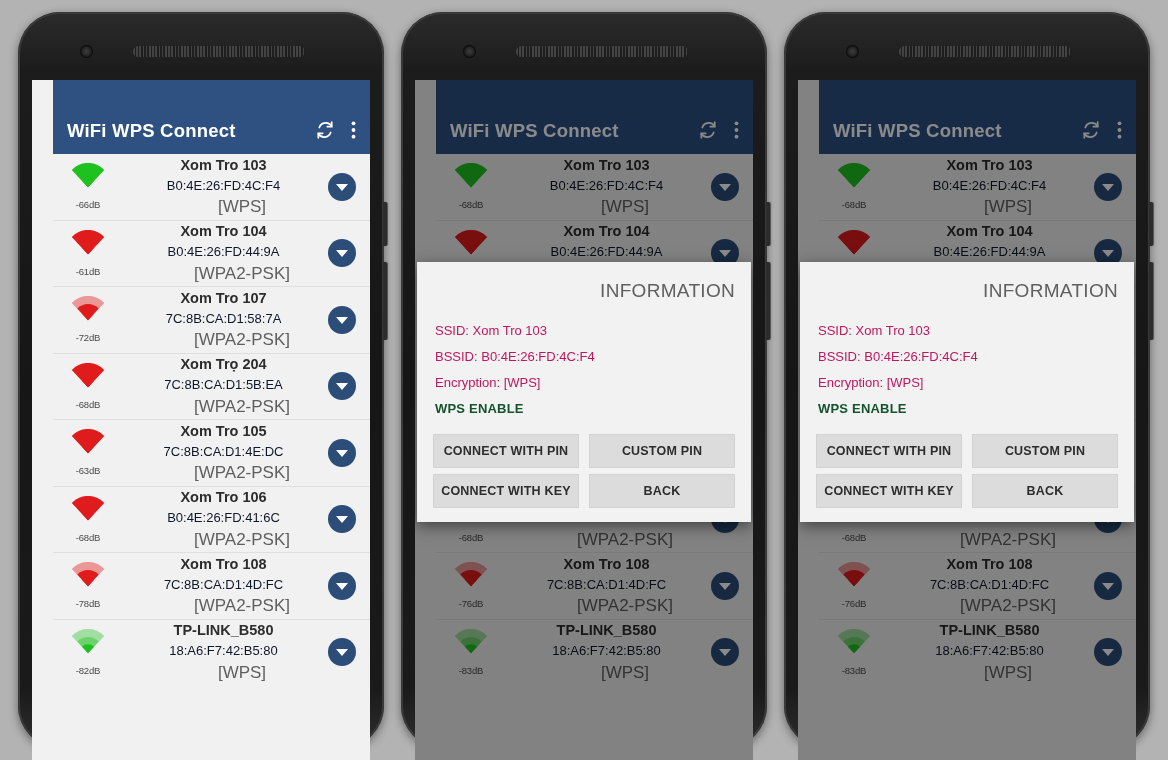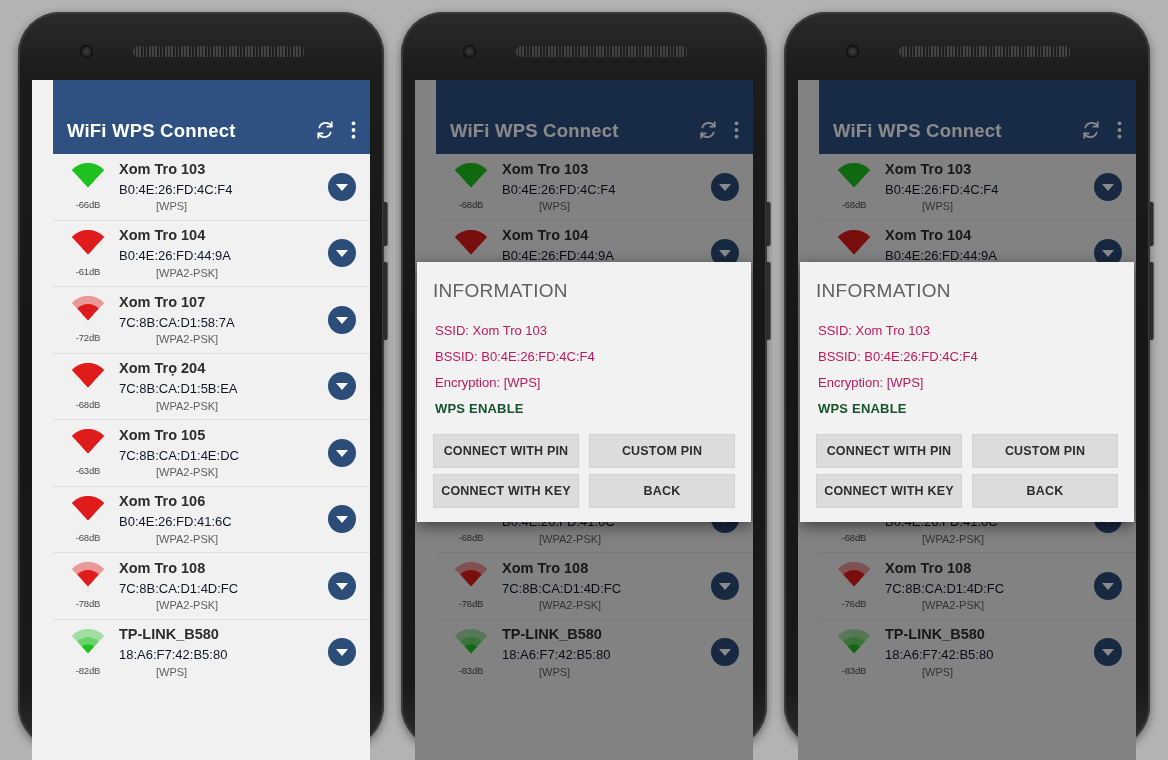--- a/index.html
+++ b/index.html
@@ -110,36 +110,36 @@
     align-items: center;
     justify-content: center;
   }
   .sig-icon { width: 38px; height: 26px; display: block; }
   .sig-db {
     font-size: 9.5px;
     color: #4a4a4a;
     margin-top: 10px;
     letter-spacing: -.2px;
   }
-  .row-texts { flex: 1; min-width: 0; padding-left: 4px; }
+  .row-texts { flex: 1; min-width: 0; padding-left: 4px; text-align: center; }
   .ssid {
     font-size: 14.5px;
     font-weight: bold;
     color: #2d2d2d;
     line-height: 1.45;
     white-space: nowrap;
   }
   .bssid {
     font-size: 13px;
     color: #0f172a;
     line-height: 1.5;
     white-space: nowrap;
   }
   .enc {
-    font-size: 11px;
+    font-size: 17px;
     color: #5f5f5f;
     line-height: 1.4;
     white-space: nowrap;
     margin-left: 37px;
   }
   .expand-btn {
     flex: 0 0 28px;
     width: 28px; height: 28px;
     border-radius: 50%;
     background: #2c4d78;
@@ -170,21 +170,21 @@
     top: 182px; left: 0; right: 0;
     margin: 0 2px;
     background: #f2f2f2;
     box-shadow: 0 4px 14px rgba(0,0,0,.5);
     padding: 16px 16px 14px 16px;
     display: none;
   }
   .screen.has-dialog .dialog { display: block; }
 
   .dlg-title {
-    text-align: left;
+    text-align: right;
     font-size: 19px;
     color: #606060;
     padding: 2px 0 16px 0;
     letter-spacing: .3px;
   }
   .dlg-line {
     font-size: 13px;
     color: #be185d;
     padding: 5px 0 6px 2px;
   }

